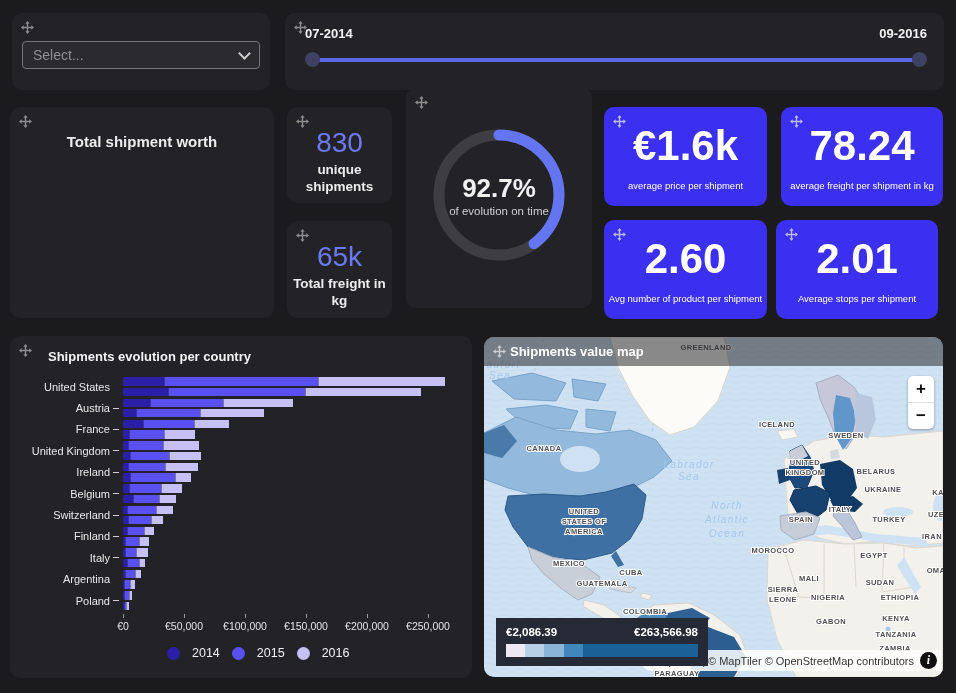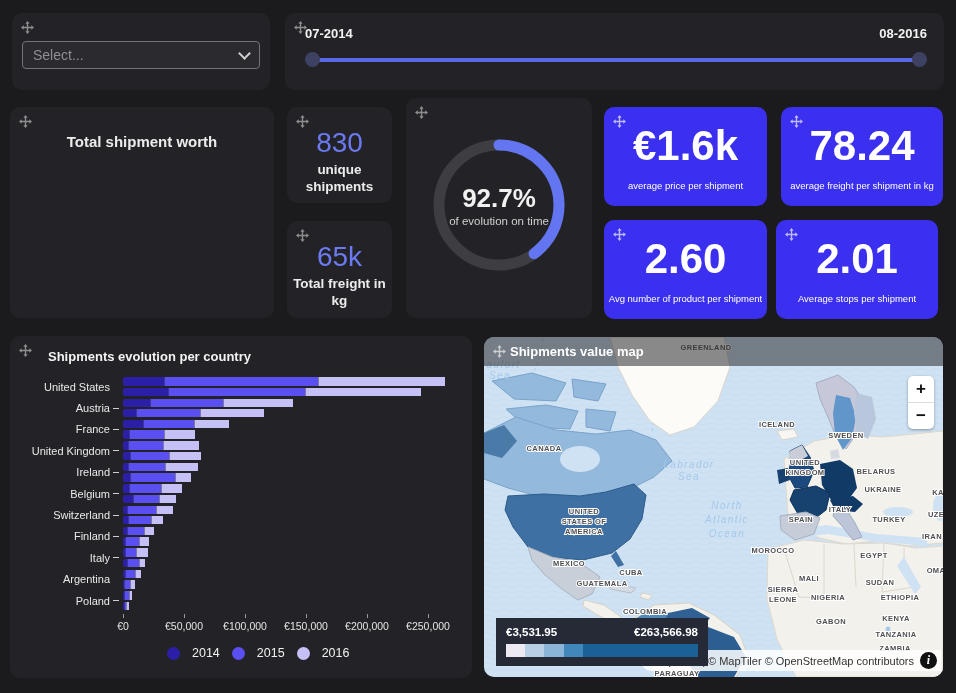--- a/index.html
+++ b/index.html
@@ -77,21 +77,21 @@
     <span class="chev"></span>
   </div>
 </div>
 
 <div class="card" id="card-slider" style="left:285px;top:13px;width:659px;height:77px;">
   <svg class="move" viewBox="0 0 24 24">
       <path fill="#a8a8a8" d="M12 0 L16 5 H13.3 V10.7 H19 V8 L24 12 L19 16 V13.3 H13.3 V19 H16 L12 24 L8 19 H10.7 V13.3 H5 V16 L0 12 L5 8 V10.7 H10.7 V5 H8 Z"></path>
     </svg>
   <div class="slider-labels">
     <span>07-2014</span>
-    <span>08-2016</span>
+    <span>09-2016</span>
   </div>
   <div class="slider-track-wrap">
     <div class="slider-track"></div>
     <div class="slider-handle left"></div>
     <div class="slider-handle right"></div>
   </div>
 </div>
 
 <div class="card kpi-big" style="left:10px;top:107px;width:264px;height:211px;">
   <svg class="move" viewBox="0 0 24 24">
@@ -109,21 +109,21 @@
 </div>
 
 <div class="card kpi-small" style="left:287px;top:221px;width:105px;height:97px;">
   <svg class="move" viewBox="0 0 24 24">
       <path fill="#a8a8a8" d="M12 0 L16 5 H13.3 V10.7 H19 V8 L24 12 L19 16 V13.3 H13.3 V19 H16 L12 24 L8 19 H10.7 V13.3 H5 V16 L0 12 L5 8 V10.7 H10.7 V5 H8 Z"></path>
     </svg>
   <div class="val">65k</div>
   <div class="lab">Total freight in kg</div>
 </div>
 
-<div class="card" style="left:406px;top:98px;width:186px;height:220px;">
+<div class="card" style="left:406px;top:88px;width:186px;height:220px;">
   <svg class="move" viewBox="0 0 24 24">
       <path fill="#a8a8a8" d="M12 0 L16 5 H13.3 V10.7 H19 V8 L24 12 L19 16 V13.3 H13.3 V19 H16 L12 24 L8 19 H10.7 V13.3 H5 V16 L0 12 L5 8 V10.7 H10.7 V5 H8 Z"></path>
     </svg>
   <div class="donut-wrap">
     <svg width="150" height="150" viewBox="0 0 150 150">
       <circle cx="75" cy="75" r="60" fill="none" stroke="#3e3e42" stroke-width="11"></circle>
       <circle id="gauge-arc" cx="75" cy="75" r="60" fill="none" stroke="#6375f0" stroke-width="11" stroke-linecap="round" transform="rotate(-90 75 75)" stroke-dasharray="150.79644737231007 376.99111843077515"></circle>
     </svg>
     <div class="donut-txt">
       <div class="donut-val">92.7%</div>
@@ -490,21 +490,21 @@
     <span class="mtitle">Shipments value map</span>
   </div>
 
   <div class="zoomctl">
     <div class="zbtn">+</div>
     <div class="zbtn">−</div>
   </div>
 
   <div class="map-scale">
     <div class="scale-labels">
-      <span>€3,531.95</span>
+      <span>€2,086.39</span>
       <span>€263,566.98</span>
     </div>
     <div class="scale-bar" id="scale-bar">
         <span style="background: rgb(236, 233, 242); width: 10%;"></span>
         <span style="background: rgb(185, 207, 230); width: 10%;"></span>
         <span style="background: rgb(138, 181, 216); width: 10%;"></span>
         <span style="background: rgb(65, 135, 187); width: 10%;"></span>
         <span style="background: rgb(27, 96, 151); width: 60%;"></span>
       </div>
   </div>

